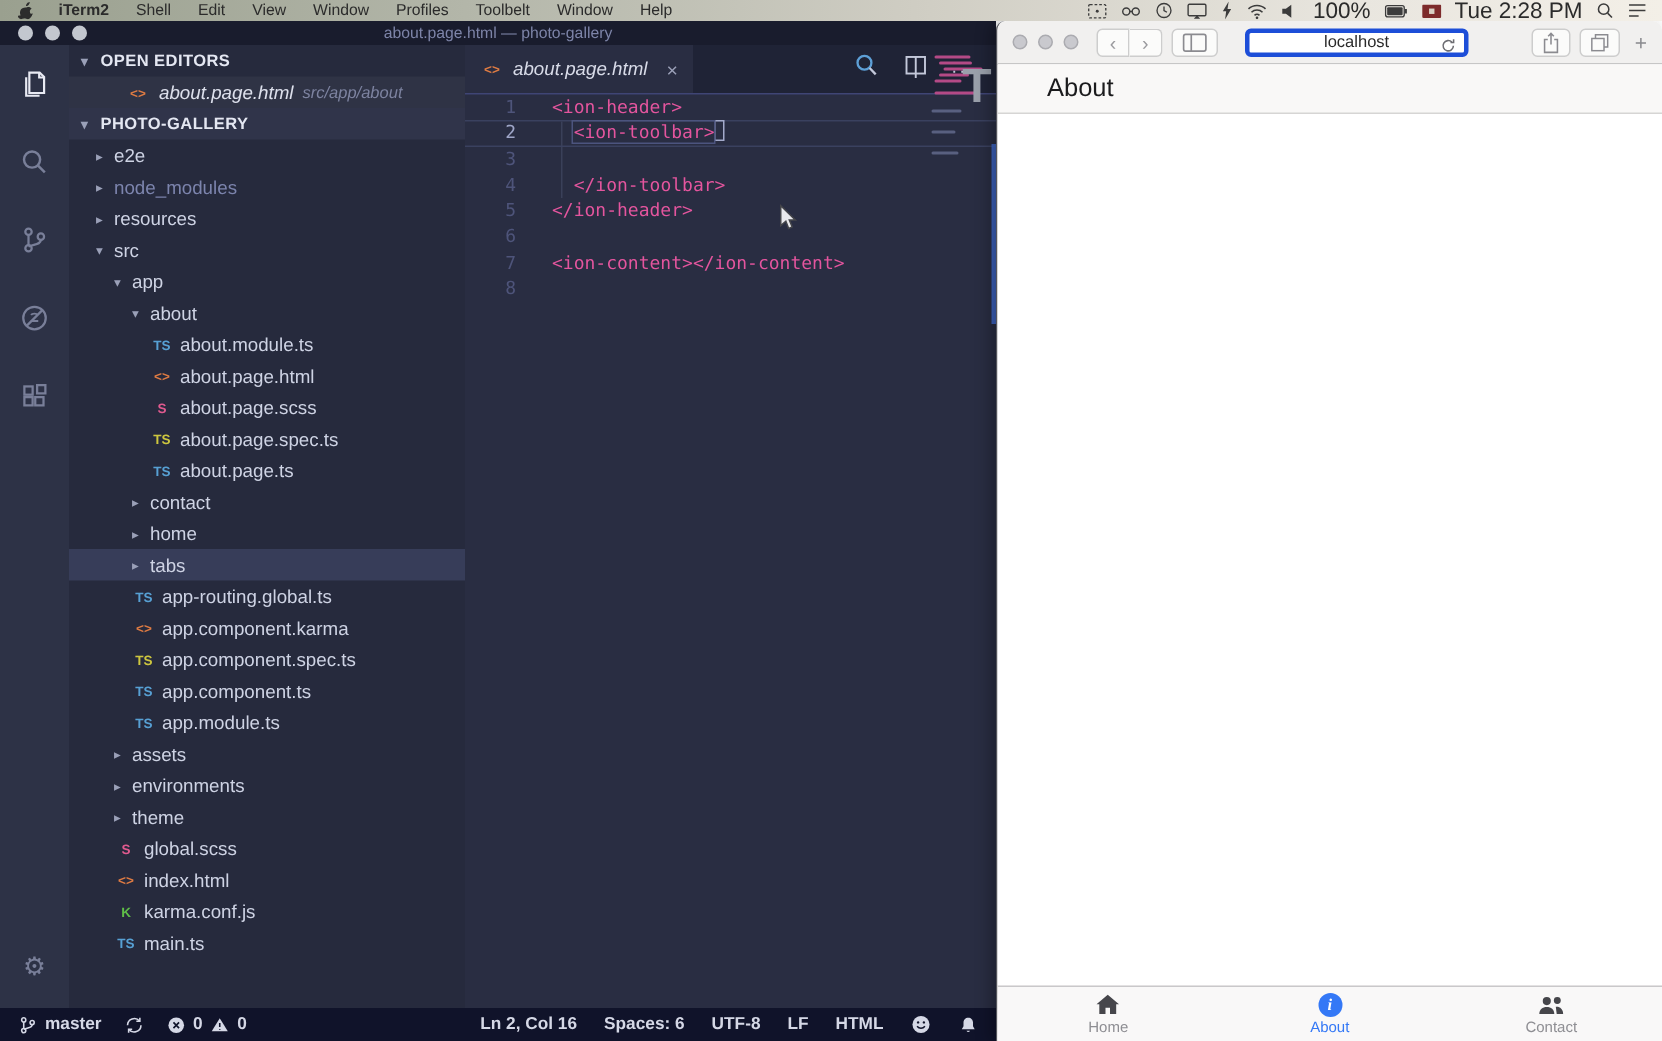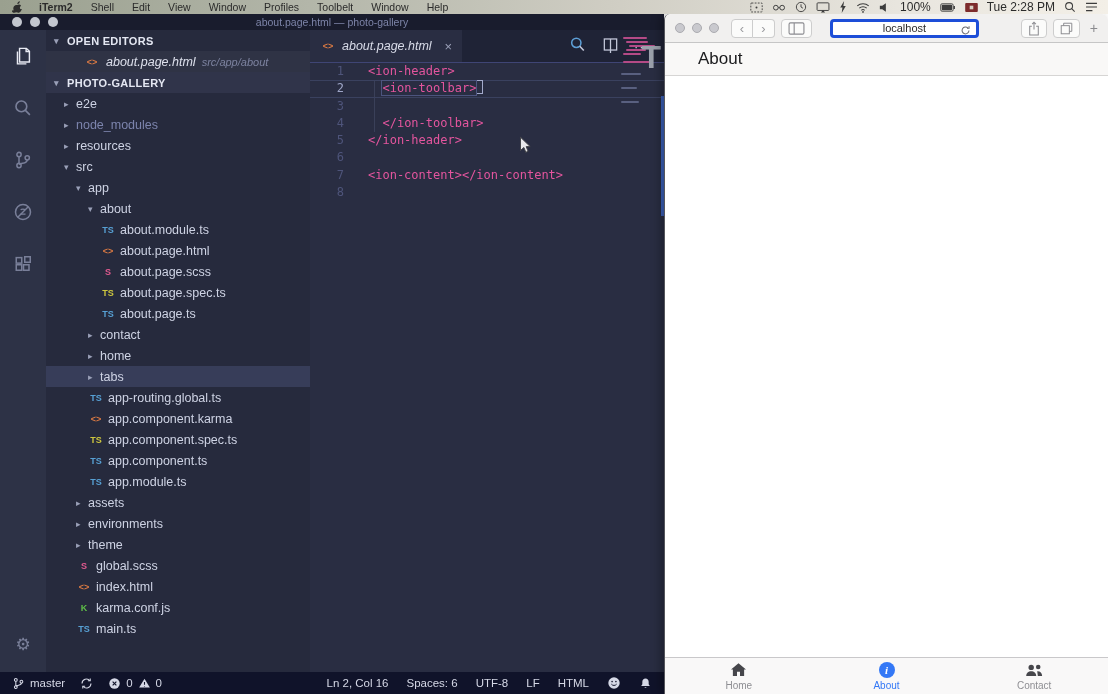--- a/index.html
+++ b/index.html
@@ -10,21 +10,21 @@
   
   .menubar { position:absolute; top:0; left:0; width:1108px; height:14px;
     background:linear-gradient(90deg,#9aa08f 0%,#b3b6a9 28%,#cfcdc3 55%,#e9e6df 82%,#f3efe7 100%);
     display:flex; align-items:center; font-size:10.5px; color:#2b2b2b; z-index:5; }
   .apple-wrap { padding:0 8px 0 12px; display:flex; align-items:center; }
   #menu-items { display:flex; align-items:center; }
   .menu-item { padding:0 9px; white-space:nowrap; }
   .menu-item.bold { font-weight:bold; }
   .menu-right { margin-left:auto; display:flex; align-items:center; gap:9px; padding-right:10px; }
   .menu-right svg { display:block; }
-  .mb-text { font-size:12px; color:#2b2b2b; white-space:nowrap; }
+  .mb-text { font-size:15px; color:#2b2b2b; white-space:nowrap; }
 
   
   .vscode { position:absolute; top:14px; left:0; width:664px; height:680px;
     background:#292d42; display:flex; flex-direction:column; }
   .vs-titlebar { height:16px; background:#191c2d; position:relative;
     display:flex; align-items:center; justify-content:center; flex:0 0 16px; }
   .traffic { position:absolute; left:12px; top:3px; display:flex; gap:8px; }
   .tdot { width:10px; height:10px; border-radius:50%; background:#c3c7cf; }
   .vs-title { font-size:10.5px; color:#7d84a8; }
 
@@ -87,21 +87,21 @@
 
   .minimap { position:absolute; top:3px; right:3px; width:40px; height:120px; pointer-events:none; }
   .mm-bar { position:absolute; height:2px; border-radius:1px; }
   .mm-pink { background:#b44a86; }
   .mm-gray { background:#596080; }
   .mm-t { position:absolute; right:0; top:8px; font-size:32px; font-weight:bold; color:#9aa0ab;
     font-family:"Liberation Sans", sans-serif; line-height:1; }
   .overview-strip { position:absolute; right:0; top:66px; width:3px; height:120px; background:#3f6bcf; opacity:.85; }
 
   .statusbar { height:22px; flex:0 0 22px; background:#10132a; color:#d5d8e6; font-size:11.5px;
-    display:flex; padding:0 12px; }
+    display:flex; padding:0 12px;font-weight:bold; }
   .sb-left { display:flex; align-items:center; gap:15px; }
   .sb-item { display:flex; align-items:center; gap:5px; cursor:pointer; }
   .sb-right { margin-left:auto; display:flex; align-items:center; gap:18px; }
   .sb-right span { cursor:pointer; }
   .statusbar svg { display:block; }
 
   
   .safari { position:absolute; top:14px; left:664px; width:444px; height:680px;
     background:#fff; border-radius:6px 6px 0 0; border-left:1px solid #55565c;
     box-shadow:-4px 0 10px rgba(0,0,0,.28); display:flex; flex-direction:column; }

